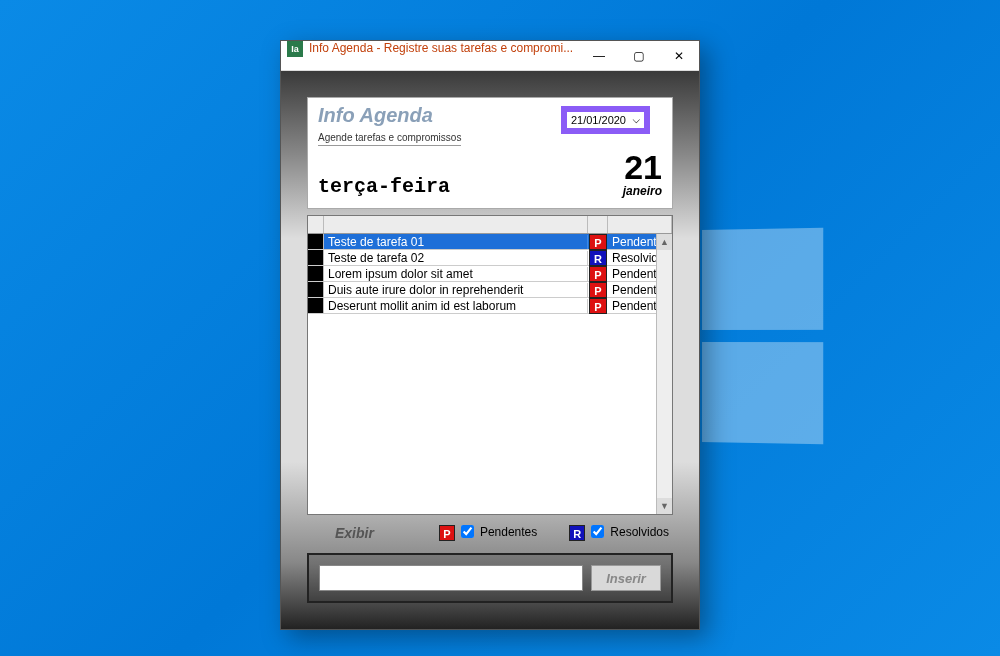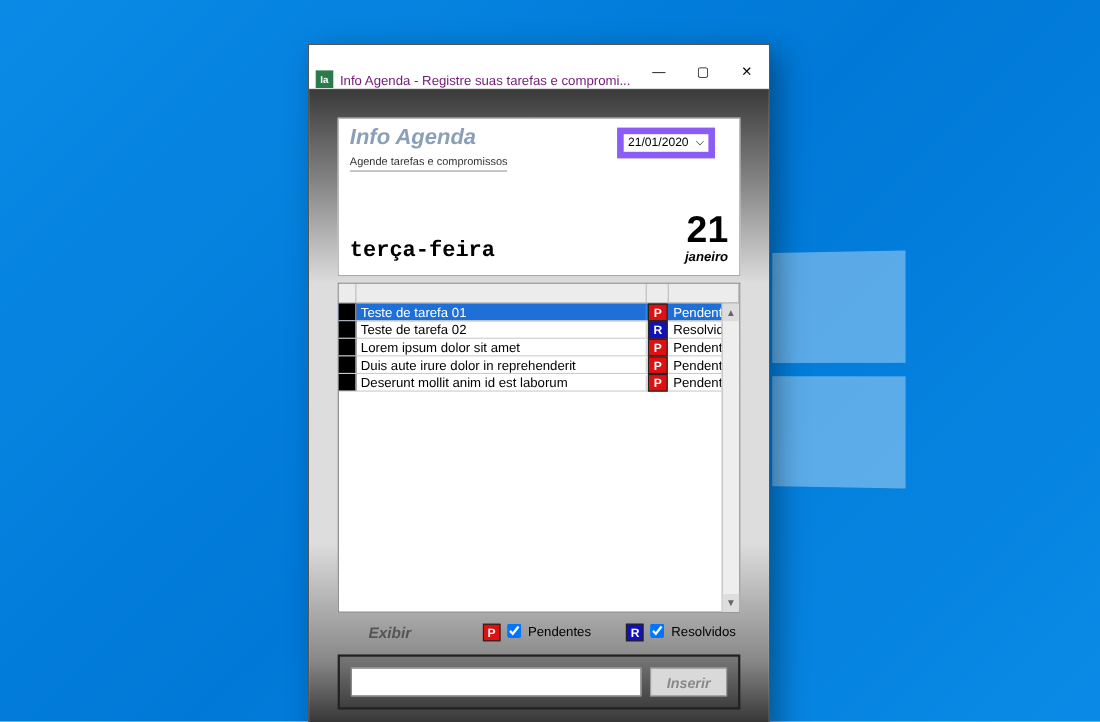--- a/index.html
+++ b/index.html
@@ -22,35 +22,35 @@
 .win-logo div { background: rgba(255,255,255,0.35); }
 .window {
   position: absolute;
   left: 280px; top: 40px;
   width: 420px;
   background: #fff;
   border: 1px solid #555;
   box-shadow: 8px 8px 24px rgba(0,0,0,0.35);
 }
 .titlebar {
-  height: 40px;
+  height: 30px;
   display: flex;
-  align-items: flex-end;
+  align-items: flex-start;
   background: #fff;
   border-bottom: 1px solid #ddd;
   font-size: 12px;
 }
 .titlebar .icon {
   width: 16px; height: 16px;
   background: #2a7a4a;
   margin: 0 6px;
   display: flex; align-items: center; justify-content: center;
   color: #fff; font-size: 9px; font-weight: bold;
 }
-.titlebar .title { flex: 1; color: #701a75; white-space: nowrap; overflow: hidden; text-overflow: ellipsis; }
+.titlebar .title { flex: 1; color: #c2410c; white-space: nowrap; overflow: hidden; text-overflow: ellipsis; }
 .titlebar .ctrl { width: 40px; height: 30px; display: flex; align-items: center; justify-content: center; cursor: pointer; font-family: Arial; }
 .chrome-body {
   background: linear-gradient(to bottom, #3a3a3a 0%, #888 15%, #ddd 30%, #ddd 70%, #888 88%, #222 100%);
   padding: 26px;
 }
 .header-card {
   background: #fff;
   padding: 6px 10px 10px 10px;
   position: relative;
   border: 1px solid #aaa;
@@ -61,21 +61,21 @@
   position: absolute; right: 22px; top: 8px;
   border: 6px solid #8b5cf6; font-size: 11px;
   padding: 2px 18px 2px 4px;
   background: #fff;
 }
 .date-picker::after {
   content: "⌵"; position: absolute; right: 4px; top: 2px; font-size: 10px;
 }
 .day-row { display: flex; justify-content: space-between; align-items: flex-end; margin-top: 4px; }
 .weekday { font-size: 20px; font-weight: bold; font-family: Liberation Mono, monospace; }
-.big-date { text-align: right; margin-top: 32px; }
+.big-date { text-align: right; }
 .big-date .num { font-size: 34px; font-weight: bold; line-height: 1; }
 .big-date .mon { font-size: 12px; font-weight: bold; font-style: italic; }
 .grid-area {
   background: #fff;
   border: 1px solid #777;
   margin-top: 6px;
   height: 300px;
   position: relative;
 }
 .grid-header {

